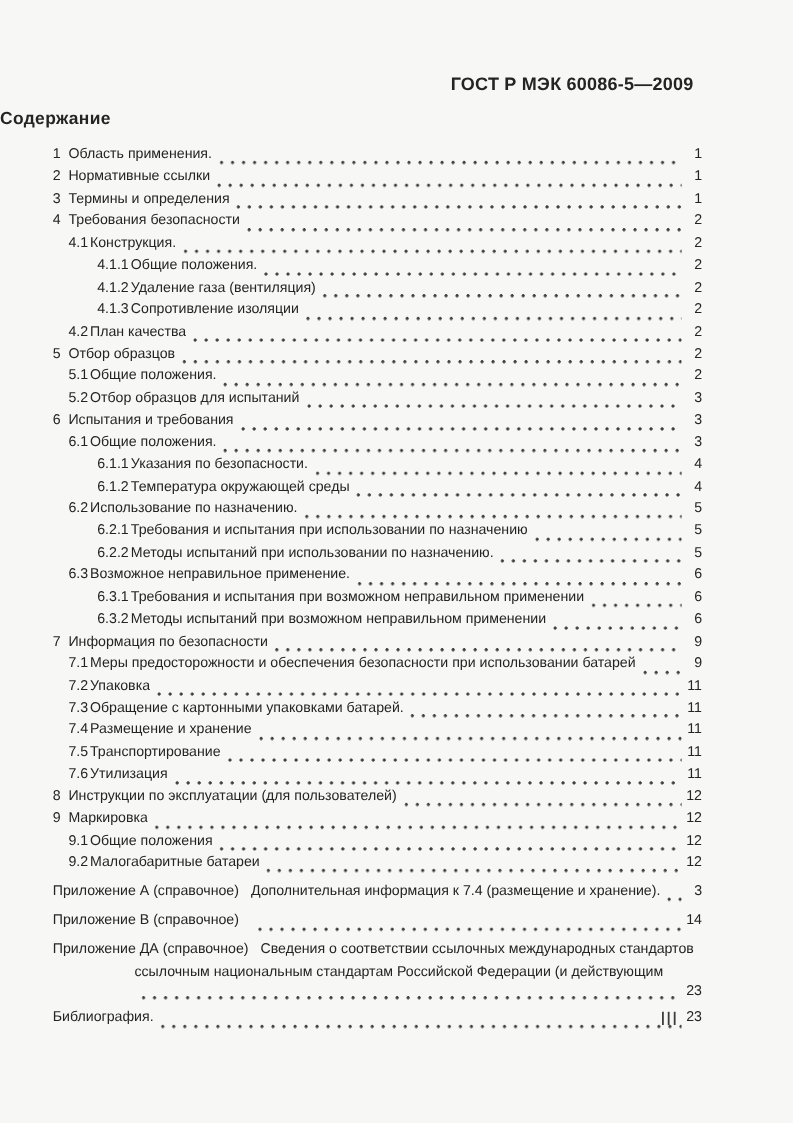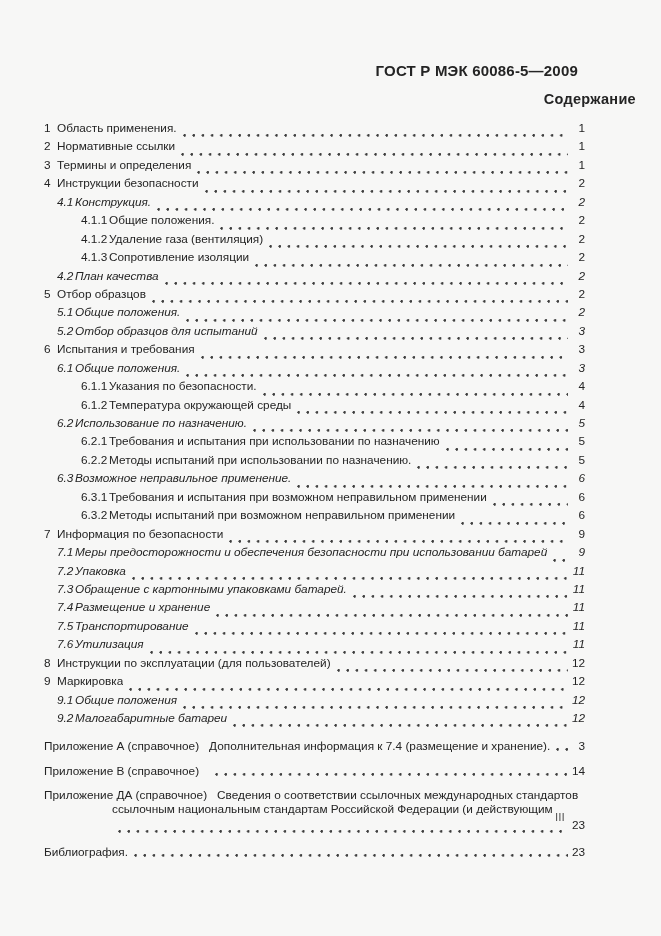--- a/index.html
+++ b/index.html
@@ -20,69 +20,69 @@
     top: 62px; right: 83px;
     font-size: 15px;
     font-weight: bold;
     letter-spacing: 0.2px;
     white-space: nowrap;
   }
   .page-title {
     position: absolute;
     top: 91px; left: 0;
     width: 636px;               
-    text-align: right;
+    text-align: left;
     font-size: 14.5px;
     font-weight: bold;
     letter-spacing: 0.3px;
   }
   .toc {
     position: absolute;
     top: 121px; left: 44px; right: 76px;
   }
   .row {
     display: flex;
     align-items: baseline;
     height: 18.45px;
     font-size: 11.8px;
     line-height: 14px;
     white-space: nowrap;
   }
   .row .num { flex: 0 0 auto; }
   .row .title-text { flex: 0 1 auto; overflow: hidden; }
   
   .row.l1 .num { width: 13px; }
-  .row.l2 { padding-left: 13px; font-style: italic; }
+  .row.l2 { padding-left: 13px; }
   .row.l2 .num { width: 18px; }
   .row.l3 { padding-left: 37px; }
   .row.l3 .num { width: 28px; }
   
-  .row.app, .row.bib { margin-top: 5.6px; align-items: flex-end; }
+  .row.app, .row.bib { margin-top: 5.6px; }
   .row.app .prefix { margin-right: 10px; }
   .row.cont { height: 16.5px; padding-left: 68px; }
   
   .leader {
     flex: 1 1 auto;
     align-self: flex-end;
     height: 3px;
     margin: 0 3px 2px 6px;
     min-width: 12px;
     background-image: radial-gradient(circle at 1.6px 1.4px, #3d3d3d 1.05px, rgba(0,0,0,0) 1.55px);
     background-size: 9.2px 3px;
     background-repeat: repeat-x;
   }
   .pg {
     flex: 0 0 auto;
     min-width: 14px;
     text-align: right;
   }
   .sheet-number {
     position: absolute;
-    top: 812px; right: 96px;
-    font-size: 10px;
+    top: 841px; right: 96px;
+    font-size: 16px;
     color: #3c3c3c;
     letter-spacing: 0.5px;
   }
 </style>
 </head>
 <body>
 
 <div class="page">
 
   <div class="doc-code">ГОСТ Р МЭК 60086-5—2009</div>
@@ -107,21 +107,21 @@
       <div class="row l1">
     <span class="num">3</span>
 
     <span class="title-text">Термины и определения</span>
     <span class="leader"></span>
     <span class="pg">1</span>
   </div>
       <div class="row l1">
     <span class="num">4</span>
 
-    <span class="title-text">Инструкции безопасности</span>
+    <span class="title-text">Требования безопасности</span>
     <span class="leader"></span>
     <span class="pg">2</span>
   </div>
       <div class="row l2">
     <span class="num">4.1</span>
 
     <span class="title-text">Конструкция.</span>
     <span class="leader"></span>
     <span class="pg">2</span>
   </div>

